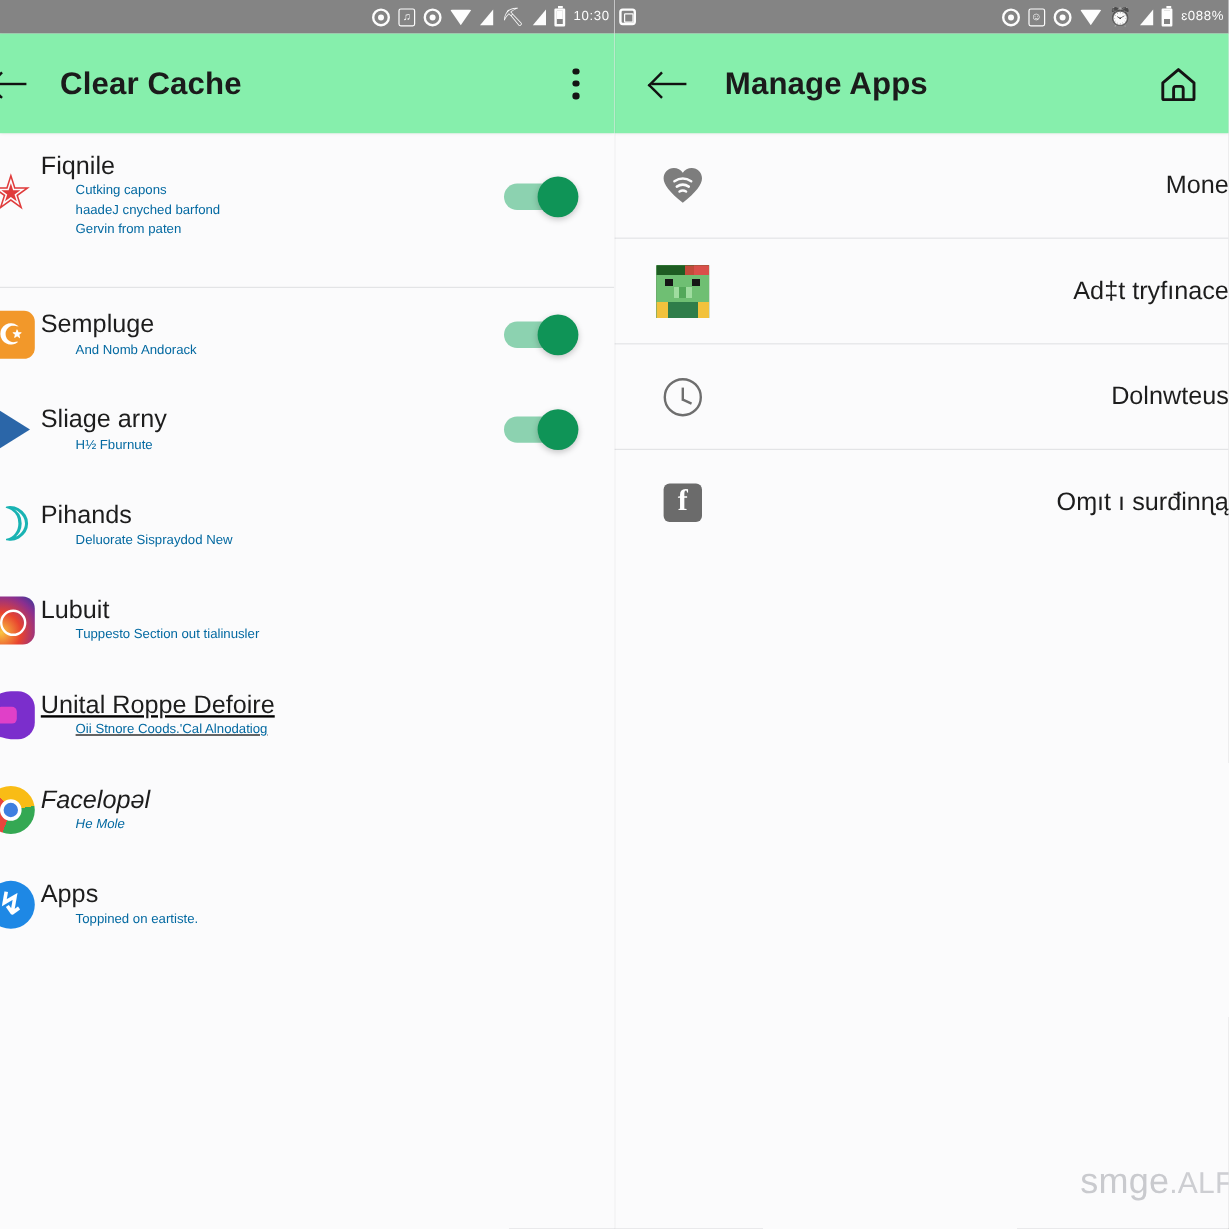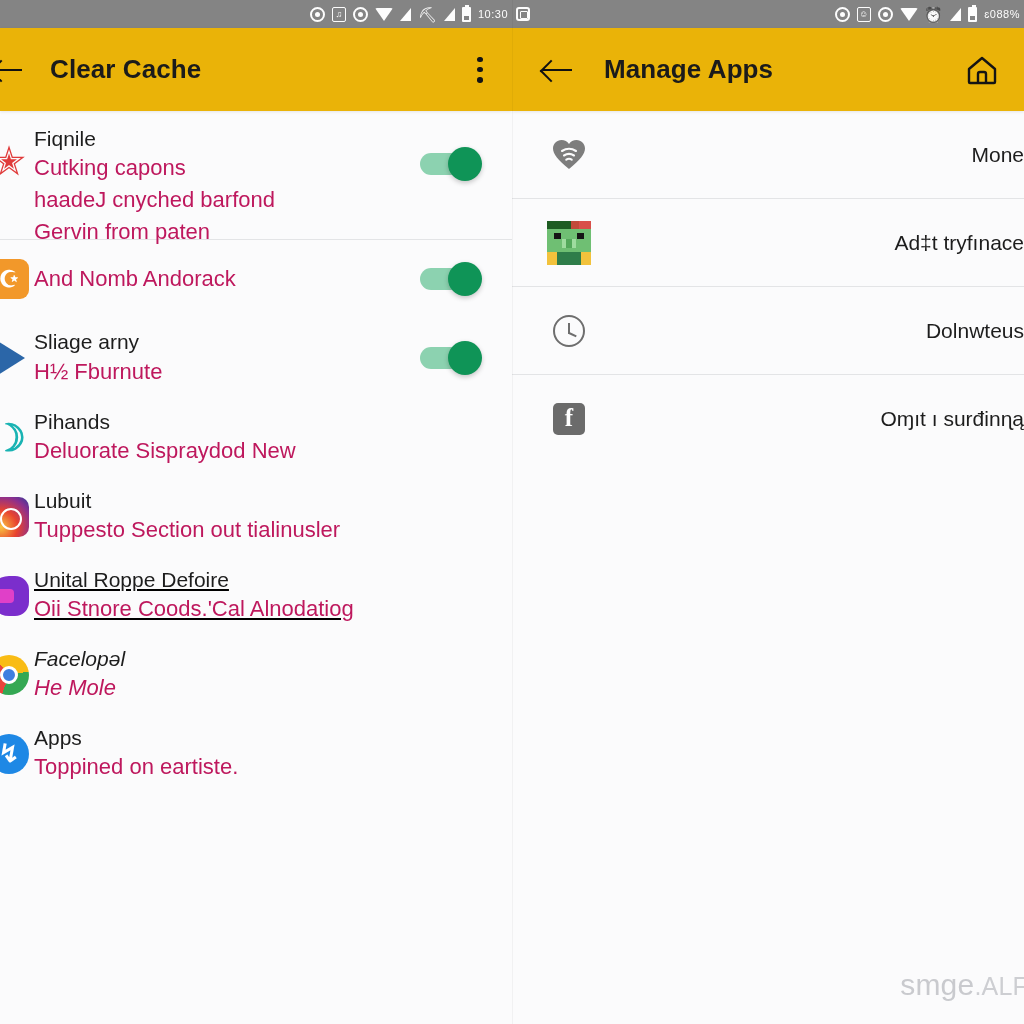--- a/index.html
+++ b/index.html
@@ -121,21 +121,21 @@
   .sb-text {
     color: #fdfdfd;
     font-size: 11px;
     letter-spacing: 0.5px;
     font-family: "Liberation Sans", sans-serif;
   }
 
   
   .appbar {
     height: 83px;
-    background: #eab308;
+    background: #86efac;
     display: flex;
     align-items: center;
     box-shadow: 0 1px 3px rgba(0,0,0,0.09);
     position: relative;
     z-index: 3;
   }
   .appbar-title {
     font-size: 26px;
     font-weight: bold;
     color: #1b1b1b;
@@ -184,24 +184,25 @@
     justify-content: center;
   }
   .row-text { flex: 1; min-width: 0; }
   .row-title {
     font-size: 21px;
     color: #1d1d1d;
     line-height: 1.3;
     white-space: nowrap;
   }
   .row-sub {
-    font-size: 22px;
-    color: #be185d;
+    font-size: 11px;
+    color: #0369a1;
     line-height: 1.45;
     white-space: nowrap;
+    margin-left: 29px;
   }
   .divider {
     height: 1px;
     background: #e3e4e6;
   }
 
   
   #pane-left .row-icon { width: 50px; margin-left: -16px; }
   #pane-left .row-text { padding-left: 0px; }
 
@@ -404,20 +405,21 @@
           <span class="knob"></span>
         </div>
       </div>
       <div class="divider"></div>
 
       <div class="row" style="height:78px;">
         <div class="row-icon">
           <span class="ico-orange">☪</span>
         </div>
         <div class="row-text">
+          <div class="row-title">Sempluge</div>
           <div class="row-sub">And Nomb Andorack</div>
         </div>
         <div class="toggle">
           <span class="track"></span>
           <span class="knob"></span>
         </div>
       </div>
 
       <div class="row" style="height:80px;">
         <div class="row-icon">

